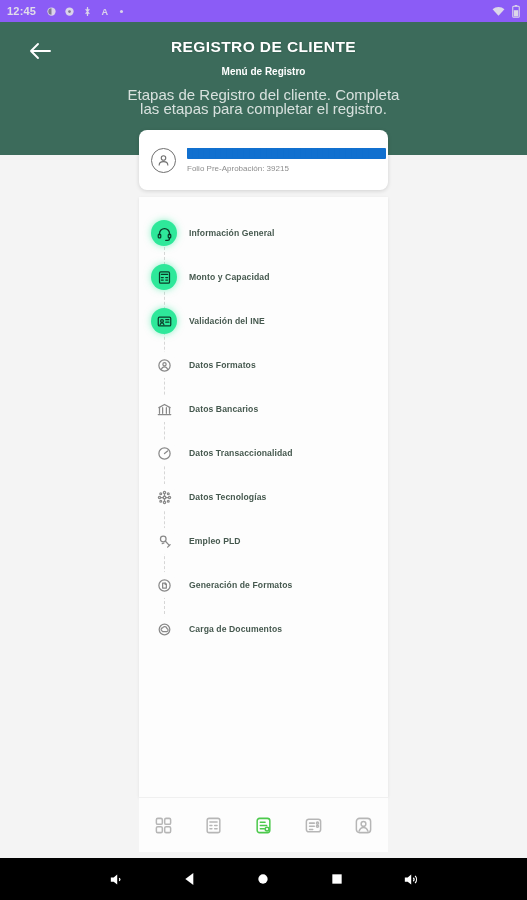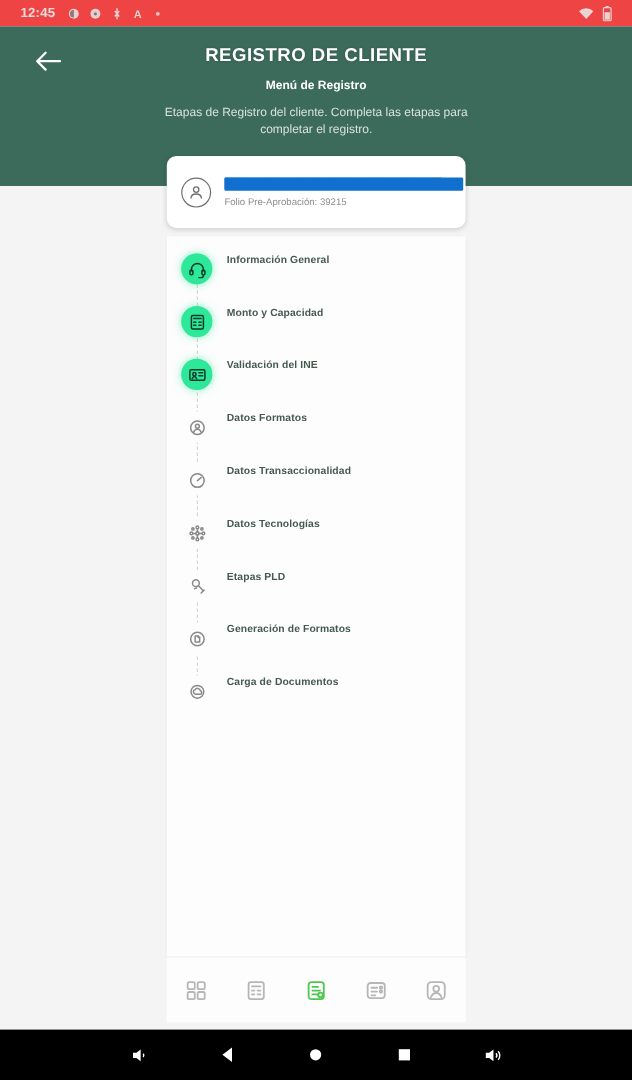--- a/index.html
+++ b/index.html
@@ -7,22 +7,22 @@
     width: 527px; height: 900px;
     font-family: "Liberation Sans", sans-serif;
     background: #f4f4f4;
     overflow: hidden;
   }
   .screen { position: relative; width: 527px; height: 900px; background: #f4f4f4; }
 
   
   .statusbar {
     position: absolute; top: 0; left: 0; width: 527px; height: 22px;
-    background: #ef4444; display: flex; align-items: center;
-    padding: 0 17px; color: #e8e8e8; font-size: 11px; font-weight: bold;
+    background: #8b5cf6; display: flex; align-items: center;
+    padding: 0 7px; color: #e8e8e8; font-size: 11px; font-weight: bold;
   }
   .sb-time { letter-spacing: .2px; margin-right: 10px; opacity: .92; }
   .sb-icons { display: flex; align-items: center; gap: 7px; opacity: .85; }
   .sb-right { margin-left: auto; display: flex; align-items: center; gap: 7px; opacity: .88; }
   .sb-ic { display: inline-flex; }
 
   
   .header {
     position: absolute; top: 22px; left: 0; width: 527px; height: 133px;
     background: #3c6b5b;
@@ -37,21 +37,21 @@
     position: absolute; top: 16px; left: 0; width: 100%;
     font-size: 15.5px; font-weight: bold; letter-spacing: .4px;
     text-shadow: 0 0 2px rgba(0,0,0,.25);
   }
   .subtitle {
     position: absolute; top: 44px; left: 0; width: 100%;
     font-size: 10px; font-weight: bold;
   }
   .desc {
     position: absolute; top: 66px; left: 0; width: 100%;
-    font-size: 10px; line-height: 14px; font-weight: normal;
+    font-size: 15px; line-height: 14px; font-weight: normal;
     color: rgba(255,255,255,.80);
     padding: 0 120px;
   }
 
   
   .client-card {
     position: absolute; top: 130px; left: 139px; width: 249px; height: 60px;
     background: #ffffff; border-radius: 8px;
     box-shadow: 0 1px 4px rgba(0,0,0,.14);
     display: flex; align-items: center; padding: 0 12px;
@@ -74,21 +74,21 @@
   .folio { font-size: 8px; color: #8d8d8d; white-space: nowrap; }
 
   
   .steps-panel {
     position: absolute; top: 197px; left: 139px; width: 249px; height: 600px;
     background: #fdfdfd;
     box-shadow: 0 1px 3px rgba(0,0,0,.08);
   }
   .steps-list { position: relative; padding: 14px 0 0 0; }
   .step {
-    position: relative; display: flex; 
+    position: relative; display: flex; align-items: center;
     height: 44px; padding-left: 12px;
   }
   .step-iconwrap {
     position: relative; z-index: 2;
     width: 26px; height: 26px; border-radius: 50%;
     display: flex; align-items: center; justify-content: center;
     flex: 0 0 auto;
   }
   .step-iconwrap.done {
     background: #2ee89a;
@@ -251,20 +251,28 @@
         </div>
         <div class="step">
           <div class="step-iconwrap pending">
             <svg width="15" height="15" viewBox="0 0 24 24">
               <circle cx="12" cy="12" r="9" fill="none" stroke="#5d5d5d" stroke-width="2"></circle>
               <circle cx="12" cy="10" r="2.6" fill="none" stroke="#5d5d5d" stroke-width="2"></circle>
               <path d="M7 18c.9-2.6 2.7-4 5-4s4.1 1.4 5 4" fill="none" stroke="#5d5d5d" stroke-width="2" stroke-linecap="round" stroke-linejoin="round"></path>
             </svg>
           </div>
           <div class="step-label">Datos Formatos</div>
+        </div>
+        <div class="step">
+          <div class="step-iconwrap pending">
+            <svg width="15" height="15" viewBox="0 0 24 24">
+              <path d="M3 9l9-5 9 5M4 9v9M9 9v9M15 9v9M20 9v9M2 20h20" fill="none" stroke="#5d5d5d" stroke-width="2" stroke-linecap="round" stroke-linejoin="round"></path>
+            </svg>
+          </div>
+          <div class="step-label">Datos Bancarios</div>
         </div>
         <div class="step">
           <div class="step-iconwrap pending">
             <svg width="15" height="15" viewBox="0 0 24 24">
               <circle cx="12" cy="12" r="9" fill="none" stroke="#5d5d5d" stroke-width="2"></circle>
               <path d="M12 12l5-4" fill="none" stroke="#5d5d5d" stroke-width="2" stroke-linecap="round" stroke-linejoin="round"></path>
             </svg>
           </div>
           <div class="step-label">Datos Transaccionalidad</div>
         </div>
@@ -285,21 +293,21 @@
           </div>
           <div class="step-label">Datos Tecnologías</div>
         </div>
         <div class="step">
           <div class="step-iconwrap pending">
             <svg width="15" height="15" viewBox="0 0 24 24">
               <circle cx="10" cy="8" r="4.5" fill="none" stroke="#5d5d5d" stroke-width="2"></circle>
               <path d="M8.4 15.5c.6-.7 1.5-1.1 2.6-1.1M13.2 11.2L20 18.5M17 21l4-4" fill="none" stroke="#5d5d5d" stroke-width="2" stroke-linecap="round" stroke-linejoin="round"></path>
             </svg>
           </div>
-          <div class="step-label">Etapas PLD</div>
+          <div class="step-label">Empleo PLD</div>
         </div>
         <div class="step">
           <div class="step-iconwrap pending">
             <svg width="15" height="15" viewBox="0 0 24 24">
               <circle cx="12" cy="12" r="9" fill="none" stroke="#5d5d5d" stroke-width="2"></circle>
               <path d="M9 8h4l2 2v6H9z" fill="none" stroke="#5d5d5d" stroke-width="2" stroke-linecap="round" stroke-linejoin="round"></path>
               <path d="M13 8v2h2" fill="none" stroke="#5d5d5d" stroke-width="2" stroke-linecap="round" stroke-linejoin="round"></path>
             </svg>
           </div>
           <div class="step-label">Generación de Formatos</div>

